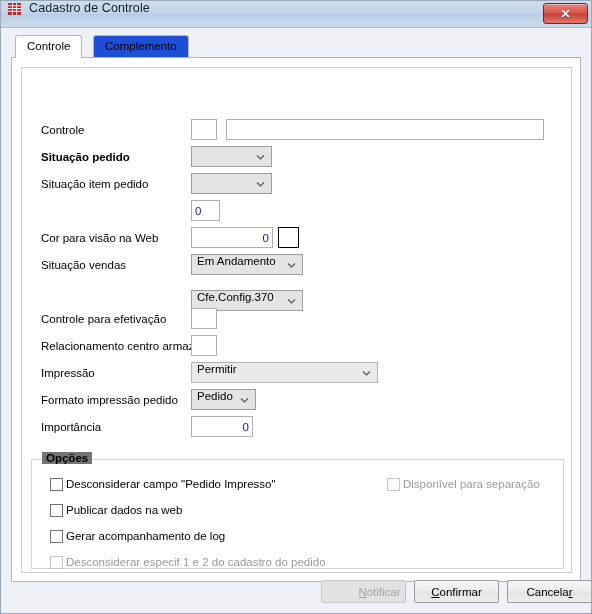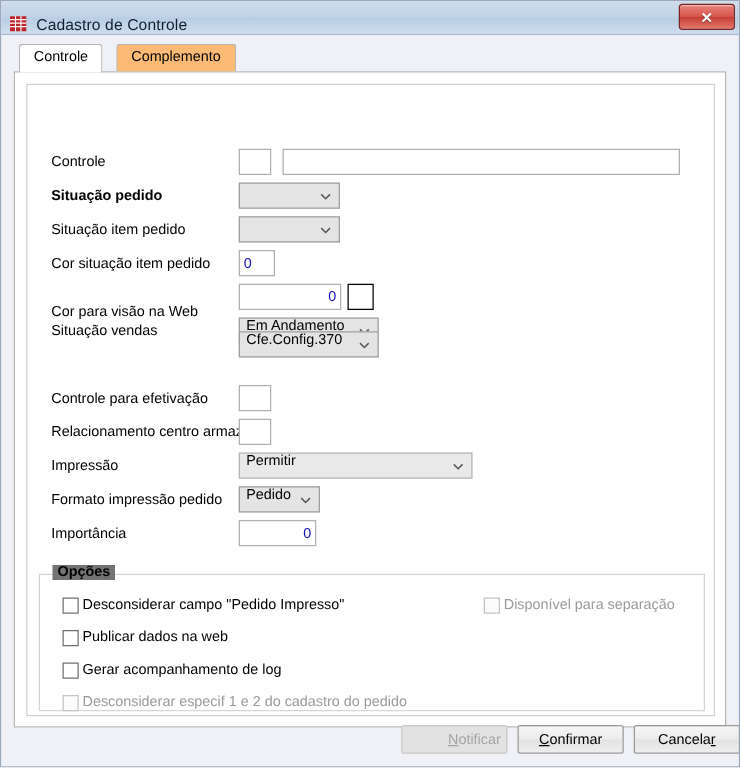--- a/index.html
+++ b/index.html
@@ -23,21 +23,21 @@
     overflow: hidden;
   }
 
   
   .titlebar {
     position: relative;
     height: 27px;
     background: linear-gradient(to bottom, #cfdcea 0%, #c2d4e8 45%, #b8cde4 52%, #cddded 100%);
     border-bottom: 1px solid #a7b8cc;
     display: flex;
-    align-items: flex-end;
+    align-items: flex-start;
     padding-left: 6px;
     user-select: none;
   }
   .app-icon {
     width: 16px; height: 16px;
     margin-right: 6px;
     flex: 0 0 auto;
     position: relative;
   }
   .title-text {
@@ -94,21 +94,21 @@
     white-space: nowrap;
   }
   .tab.active {
     background: #ffffff;
     border-color: #b6b6b6;
     z-index: 3;
     height: 23px;
     color: #000;
   }
   .tab.inactive {
-    background: #fdba74;
+    background: #1d4ed8;
     color: #000;
     z-index: 1;
   }
 
   .tabpage {
     position: absolute;
     left: 10px; top: 29px;
     width: 570px; height: 525px;
     background: #ffffff;
     border: 1px solid #b6b6b6;
@@ -306,38 +306,37 @@
         <div class="lbl" style="top:105px;">Situação item pedido</div>
         <div class="cb" style="left:169px; top:105px; width:81px;">
           <span></span>
           <span class="arrow">
             <svg width="9" height="9" viewBox="0 0 9 9">
                 <path d="M1 3 L4.5 6.5 L8 3" stroke="#555" stroke-width="1.2" fill="none"></path>
               </svg>
           </span>
         </div>
 
-        <div class="lbl" style="top:132px;">Cor situação item pedido</div>
         <input class="tb num-l" style="left: 169px; top: 132px; width: 29px;" type="text" value="0">
 
-        <div class="lbl" style="top:159px;margin-top:12px;">Cor para visão na Web</div>
+        <div class="lbl" style="top:159px;">Cor para visão na Web</div>
         <input class="tb num-r" style="left: 169px; top: 159px; width: 82px;" type="text" value="0">
         <div class="swatch" style="left: 256px; top: 159px; background: rgb(255, 255, 255);"></div>
 
         <div class="lbl" style="top:186px;">Situação vendas</div>
         <div class="cb" style="left:169px; top:186px; width:112px;">
           <span>Em Andamento</span>
           <span class="arrow">
             <svg width="9" height="9" viewBox="0 0 9 9">
                 <path d="M1 3 L4.5 6.5 L8 3" stroke="#555" stroke-width="1.2" fill="none"></path>
               </svg>
           </span>
         </div>
 
-        <div class="cb" style="left:169px; top:197px; width:112px;">
+        <div class="cb" style="left:169px; top:222px; width:112px;">
           <span>Cfe.Config.370</span>
           <span class="arrow">
             <svg width="9" height="9" viewBox="0 0 9 9">
                 <path d="M1 3 L4.5 6.5 L8 3" stroke="#555" stroke-width="1.2" fill="none"></path>
               </svg>
           </span>
         </div>
 
         <div class="lbl" style="top:240px;">Controle para efetivação</div>
         <input class="tb blank" style="left: 169px; top: 240px; width: 26px;" type="text" value="">

